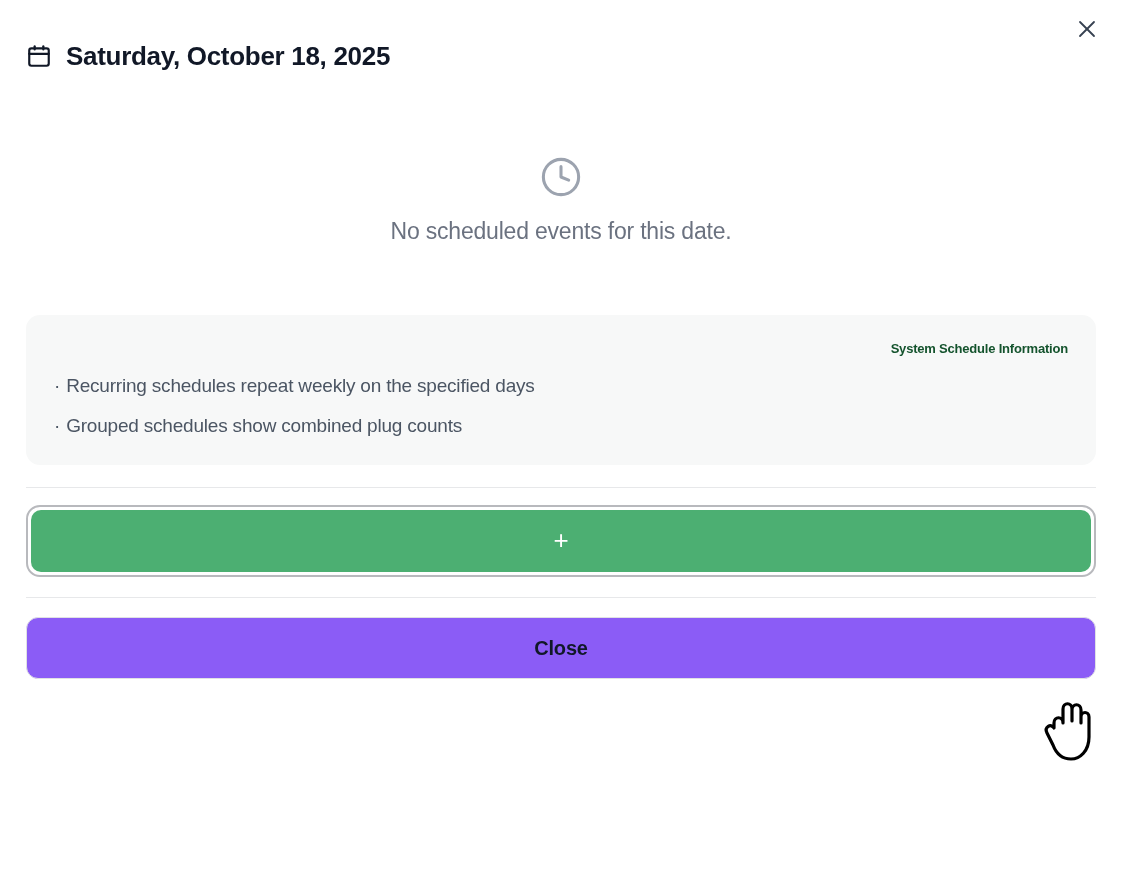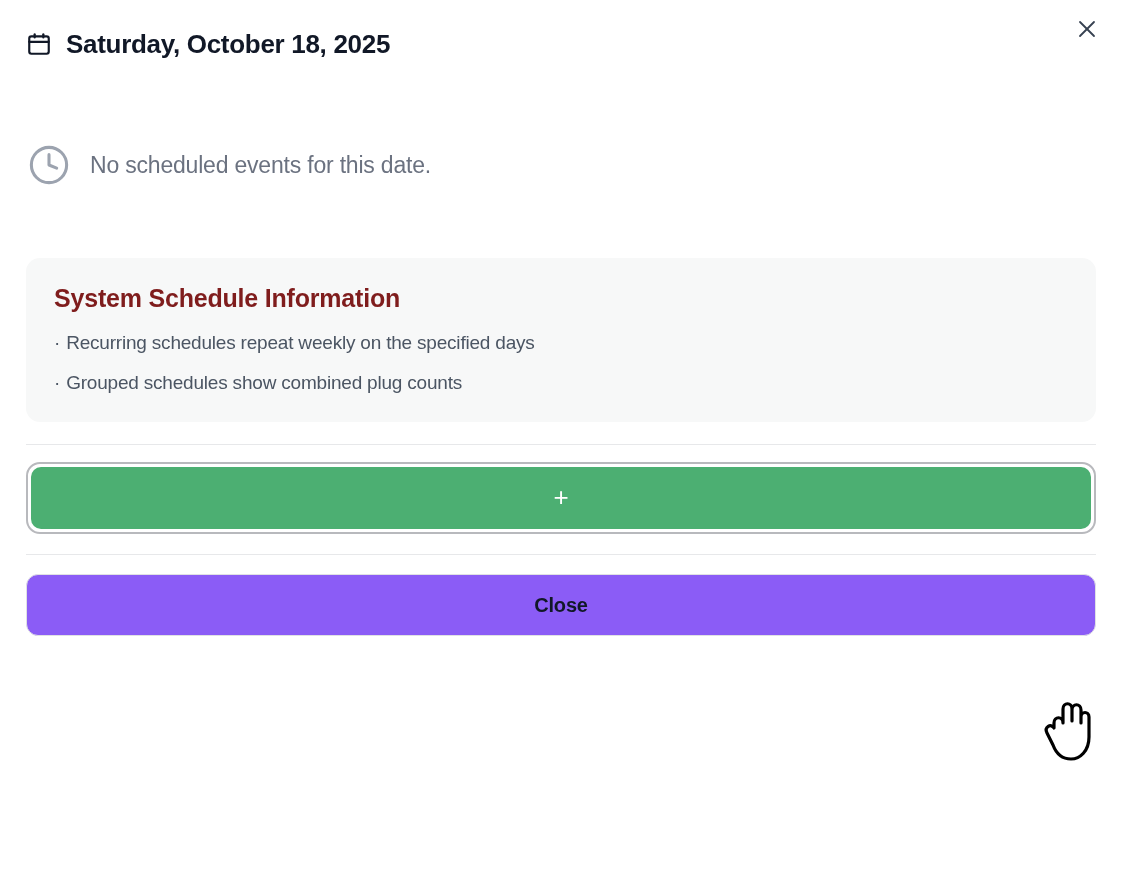--- a/index.html
+++ b/index.html
@@ -13,21 +13,21 @@
     font-family: "Liberation Sans", sans-serif;
     color: #111827;
     overflow: hidden;
   }
 
   .modal {
     position: relative;
     width: 1122px;
     height: 764px;
     box-sizing: border-box;
-    padding: 0 26px;
+    padding: 12px 26px;
   }
 
   
   .modal-header {
     display: flex;
     align-items: center;
     gap: 14px;
     padding-top: 20px;
     height: 48px;
   }
@@ -55,20 +55,21 @@
     justify-content: center;
     cursor: pointer;
     color: #374151;
   }
   .close-x svg { display: block; }
 
   
   .empty-state {
     margin-top: 74px;
     display: flex;
+    flex-direction: column;
     align-items: center;
     gap: 18px;
   }
   .clock-icon {
     width: 46px;
     height: 46px;
     color: #9ca3af;
     display: block;
   }
   .empty-text {
@@ -79,25 +80,26 @@
 
   
   .info-card {
     margin-top: 70px;
     background: #f7f8f8;
     border-radius: 14px;
     padding: 26px 28px 30px 28px;
     box-sizing: border-box;
   }
   .info-title {
-    font-size: 25px;
-    font-weight: bold;
-    color: #7f1d1d;
+    font-size: 13px;
+    font-weight: bold;
+    color: #14532d;
     margin: 0 0 20px 0;
     letter-spacing: -0.2px;
+    text-align: right;
   }
   .info-list {
     list-style: none;
     margin: 0;
     padding: 0;
   }
   .info-list li {
     font-size: 19px;
     color: #4b5563;
     line-height: 1;

